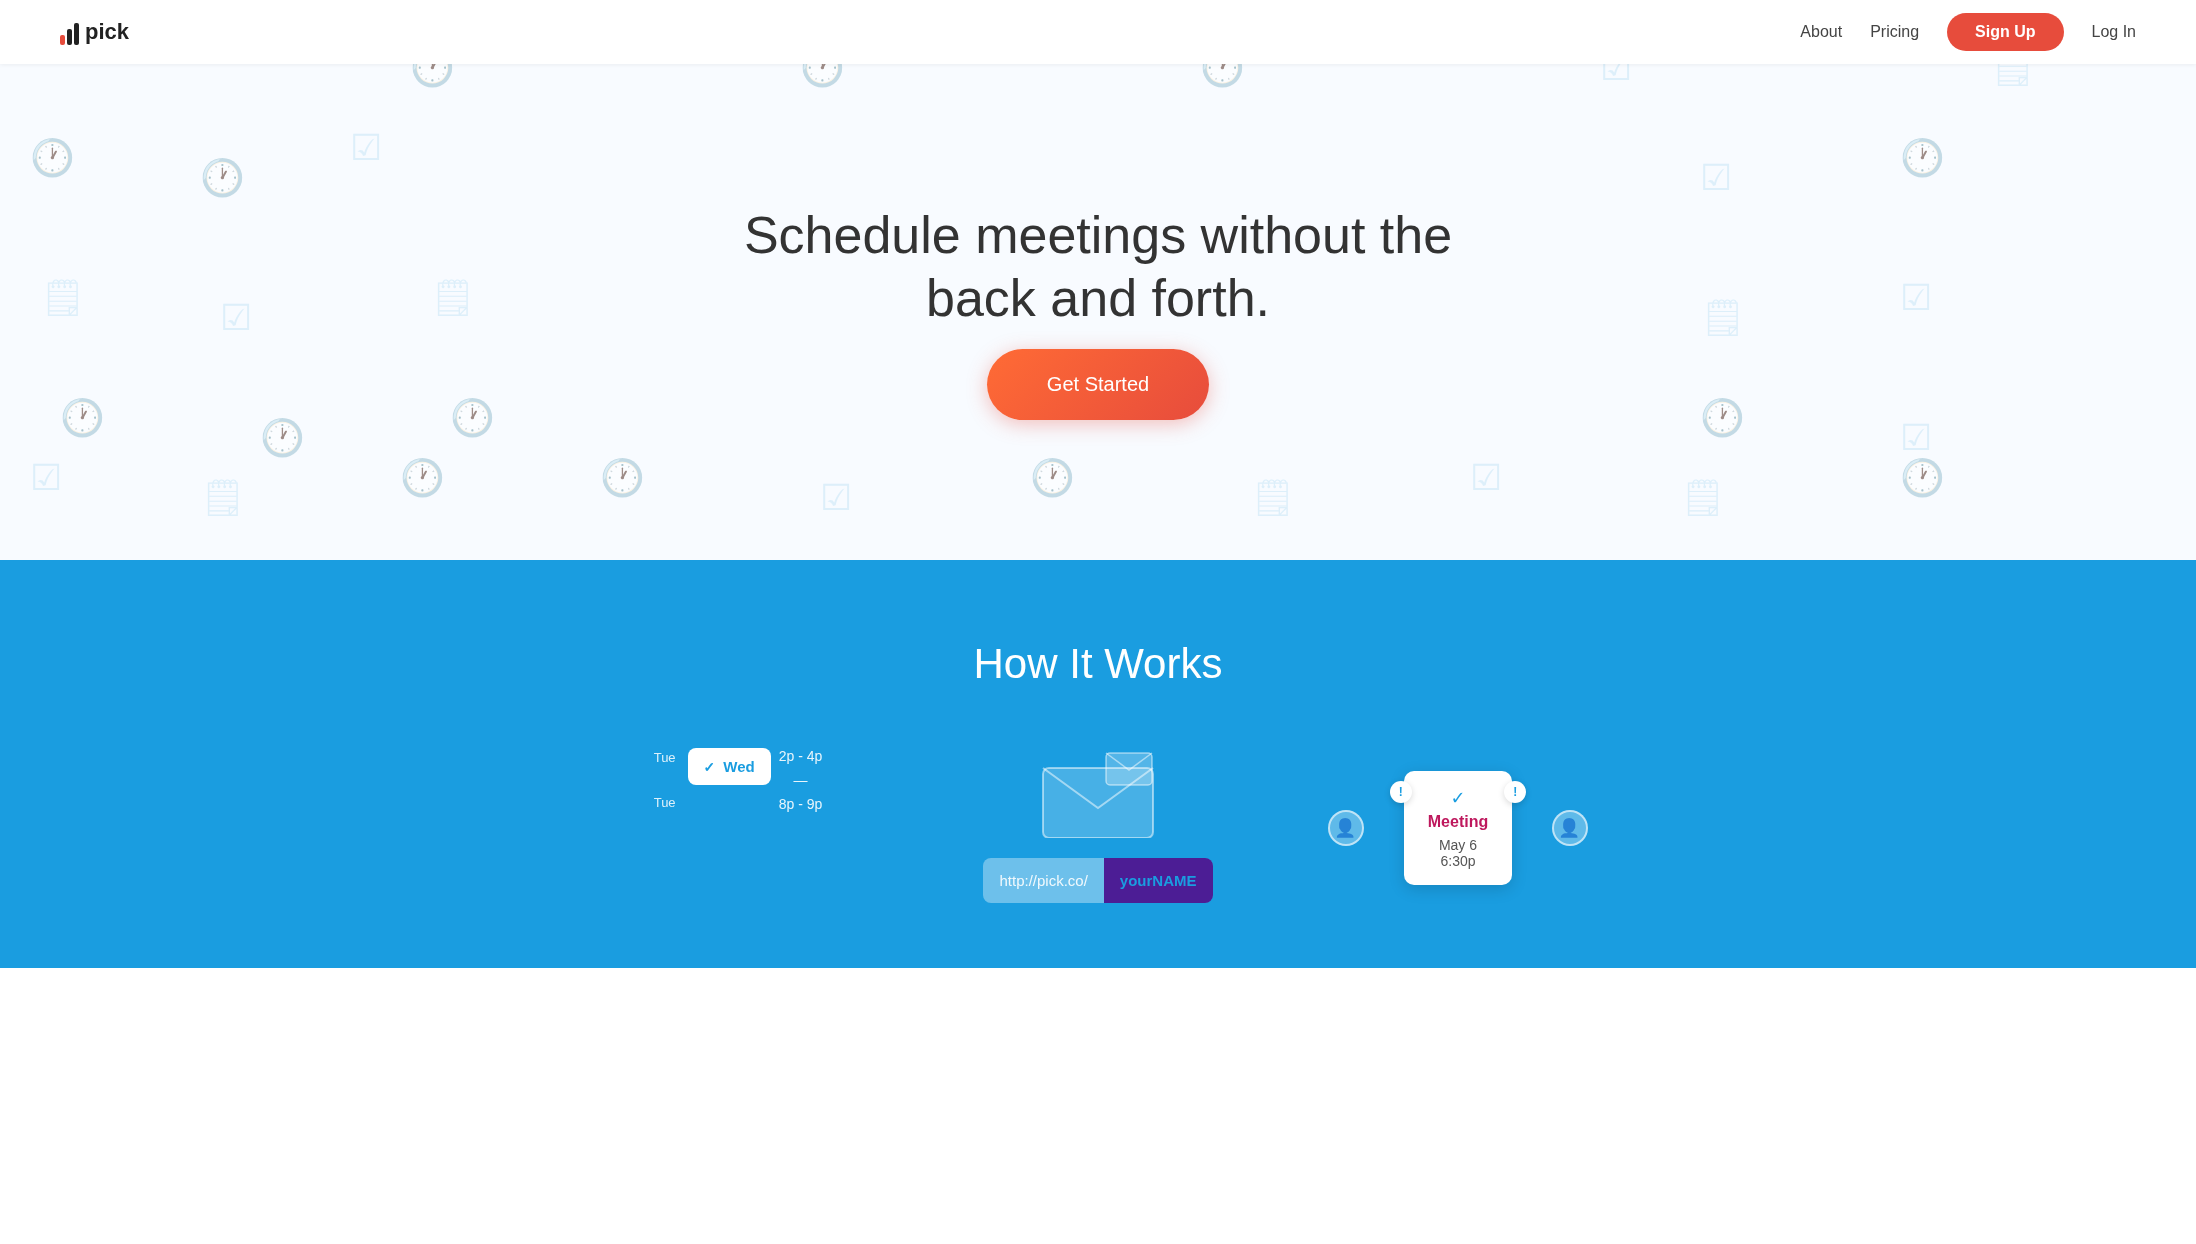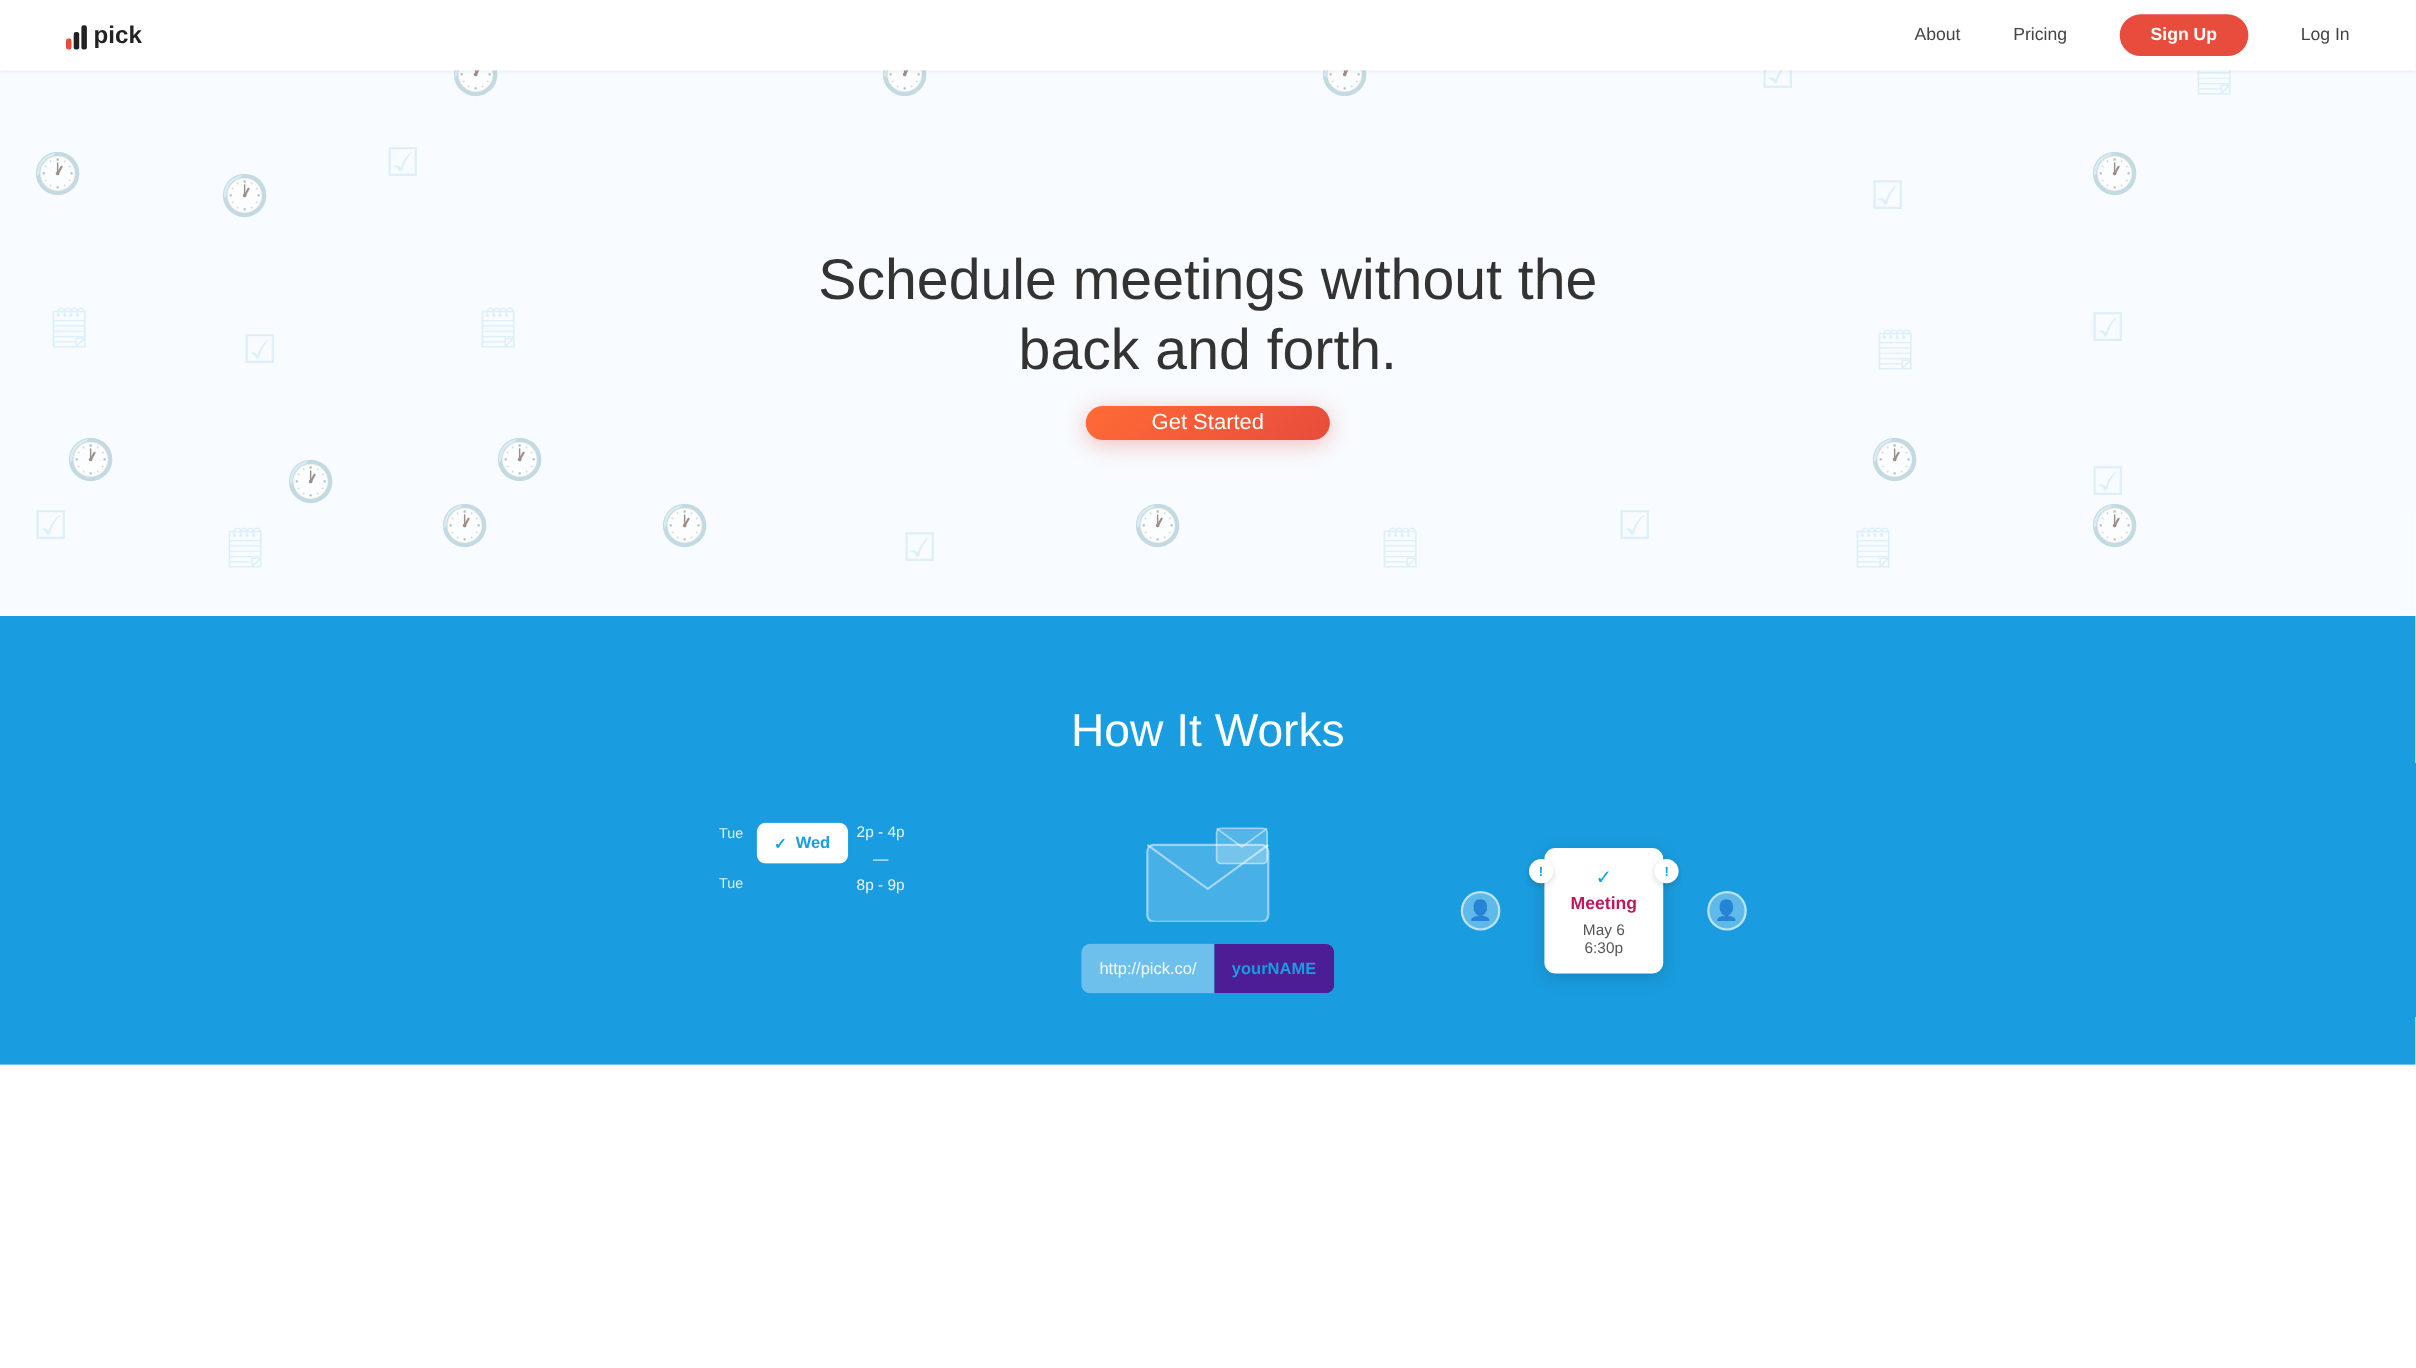--- a/index.html
+++ b/index.html
@@ -36,21 +36,21 @@
     .logo-bar {
       width: 5px;
       border-radius: 2px;
     }
     .logo-bar-1 { height: 10px; background: #e74c3c; }
     .logo-bar-2 { height: 16px; background: #222; }
     .logo-bar-3 { height: 22px; background: #222; }
     .nav-links {
       display: flex;
       align-items: center;
-      gap: 48px;
+      gap: 28px;
     }
     .nav-link {
       font-size: 16px;
       color: #444;
       text-decoration: none;
       cursor: pointer;
     }
     .signup-btn {
       background: #e74c3c;
       color: #fff;
@@ -108,21 +108,21 @@
     .hero-subtitle {
       font-size: 18px;
       color: #666;
       margin-bottom: 40px;
     }
     .cta-btn {
       background: linear-gradient(135deg, #ff6b35, #e74c3c);
       color: #fff;
       border: none;
       border-radius: 40px;
-      padding: 4px 60px;
+      padding: 24px 60px;
       font-size: 20px;
       font-weight: 500;
       cursor: pointer;
       box-shadow: 0 4px 20px rgba(231,76,60,0.35);
     }
 
     
     .how-it-works {
       background: #1a9de0;
       padding: 80px 40px 60px;

